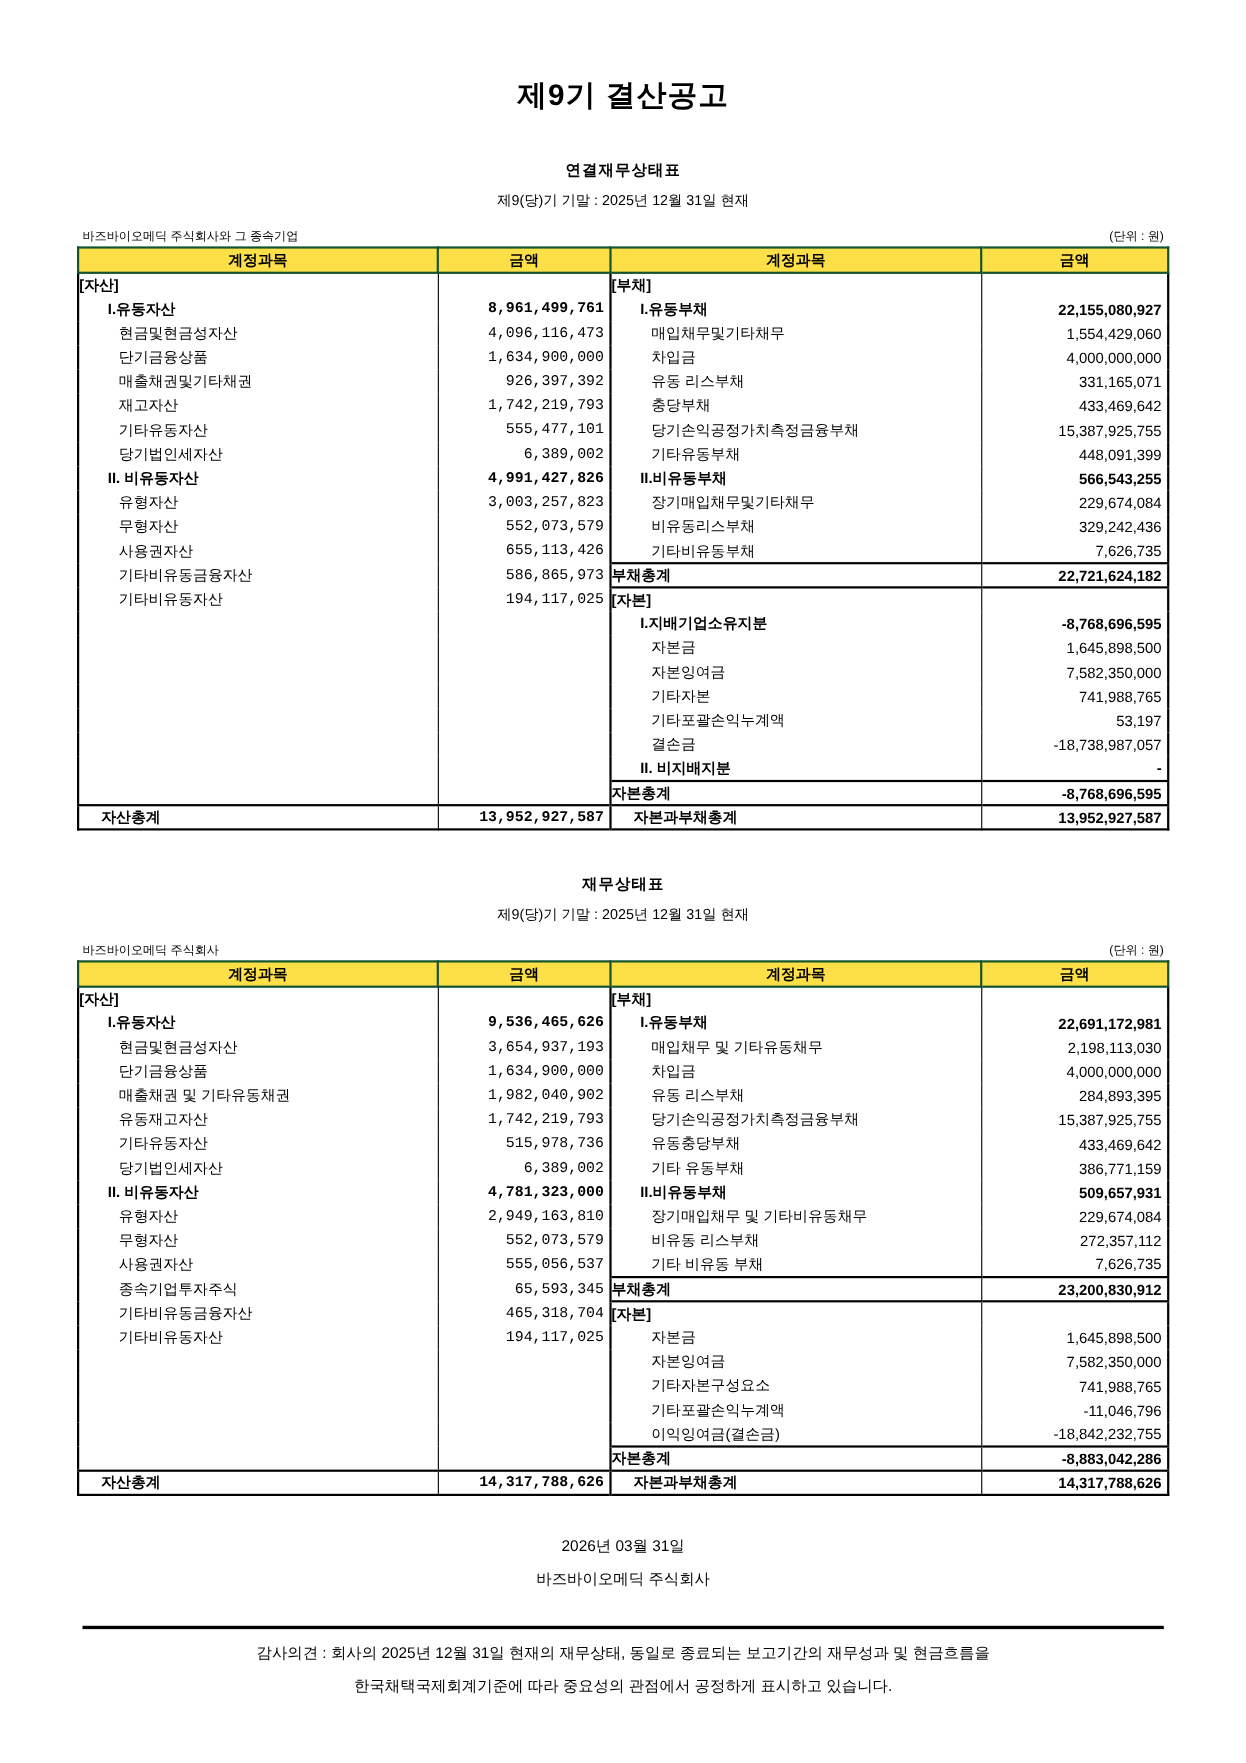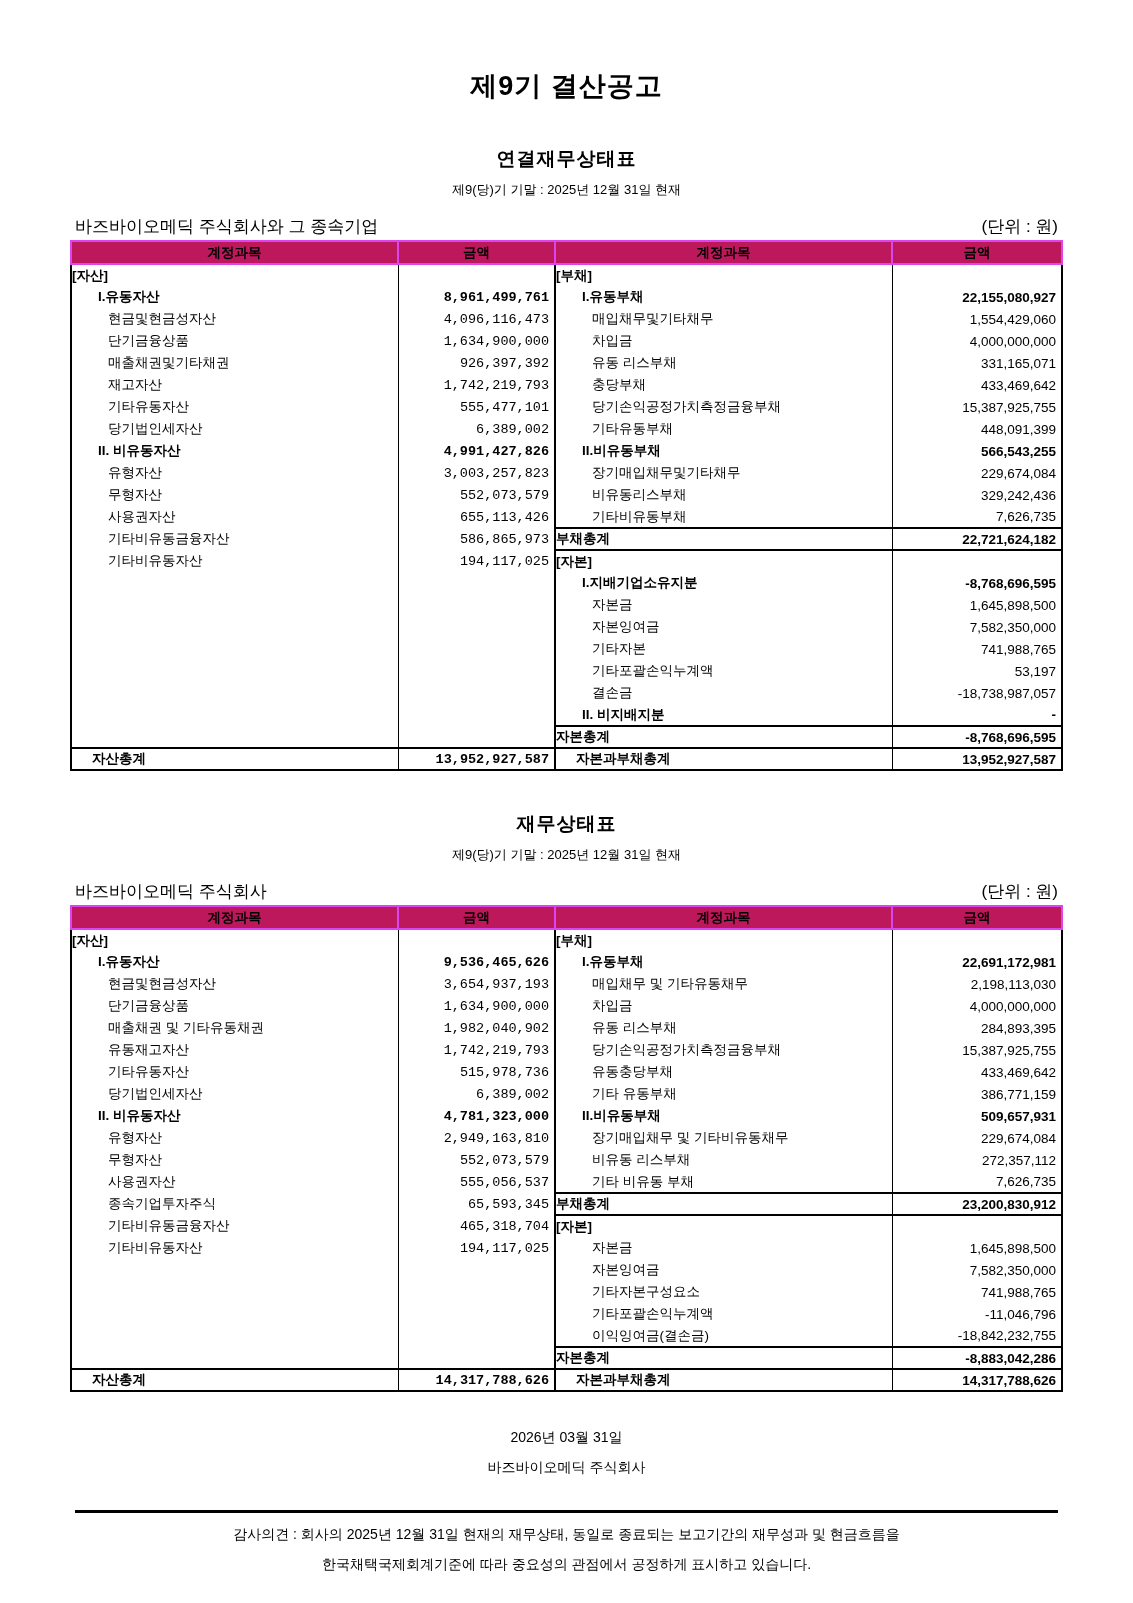--- a/index.html
+++ b/index.html
@@ -8,38 +8,38 @@
     font-family:"Liberation Sans","DejaVu Sans",sans-serif;
     color:#000;
     -webkit-font-smoothing:antialiased;
   }
   .page{width:1133px;min-height:1603px;box-sizing:border-box;padding-top:68px;background:#fff;}
 
   .doc-title{
     text-align:center;font-size:27px;font-weight:bold;
     margin:0 0 42px 0;letter-spacing:1px;
   }
-  .stmt-title{text-align:center;font-size:19px;font-weight:bold;margin:0 0 9px 0;letter-spacing:1px;}
+  .stmt-title{text-align:center;font-size:14px;font-weight:bold;margin:0 0 9px 0;letter-spacing:1px;}
   .stmt-caption{text-align:center;font-size:13px;margin:0 0 9px 0;}
   .meta-row{
     width:983px;margin:16px auto 2px auto;
     display:flex;justify-content:space-between;align-items:flex-end;
-    font-size:17px;
+    font-size:11px;
     gap:48px;
   }
 
   table.fs-table{
     width:983px;margin:0 auto;
     border-collapse:collapse;table-layout:fixed;
     border:2px solid #000;
     font-size:13.5px;
   }
   table.fs-table th{
-    background:#be185d;
-    border:2px solid #d946ef;
+    background:#fde047;
+    border:2px solid #14532d;
     font-weight:bold;text-align:center;
     height:21px;padding:0;font-size:13.5px;
   }
   table.fs-table td{
     height:22px;padding:0 5px 0 0;
     vertical-align:middle;white-space:nowrap;overflow:hidden;
     box-sizing:border-box;
   }
   
   td.col1{border-right:1px solid #000;}

